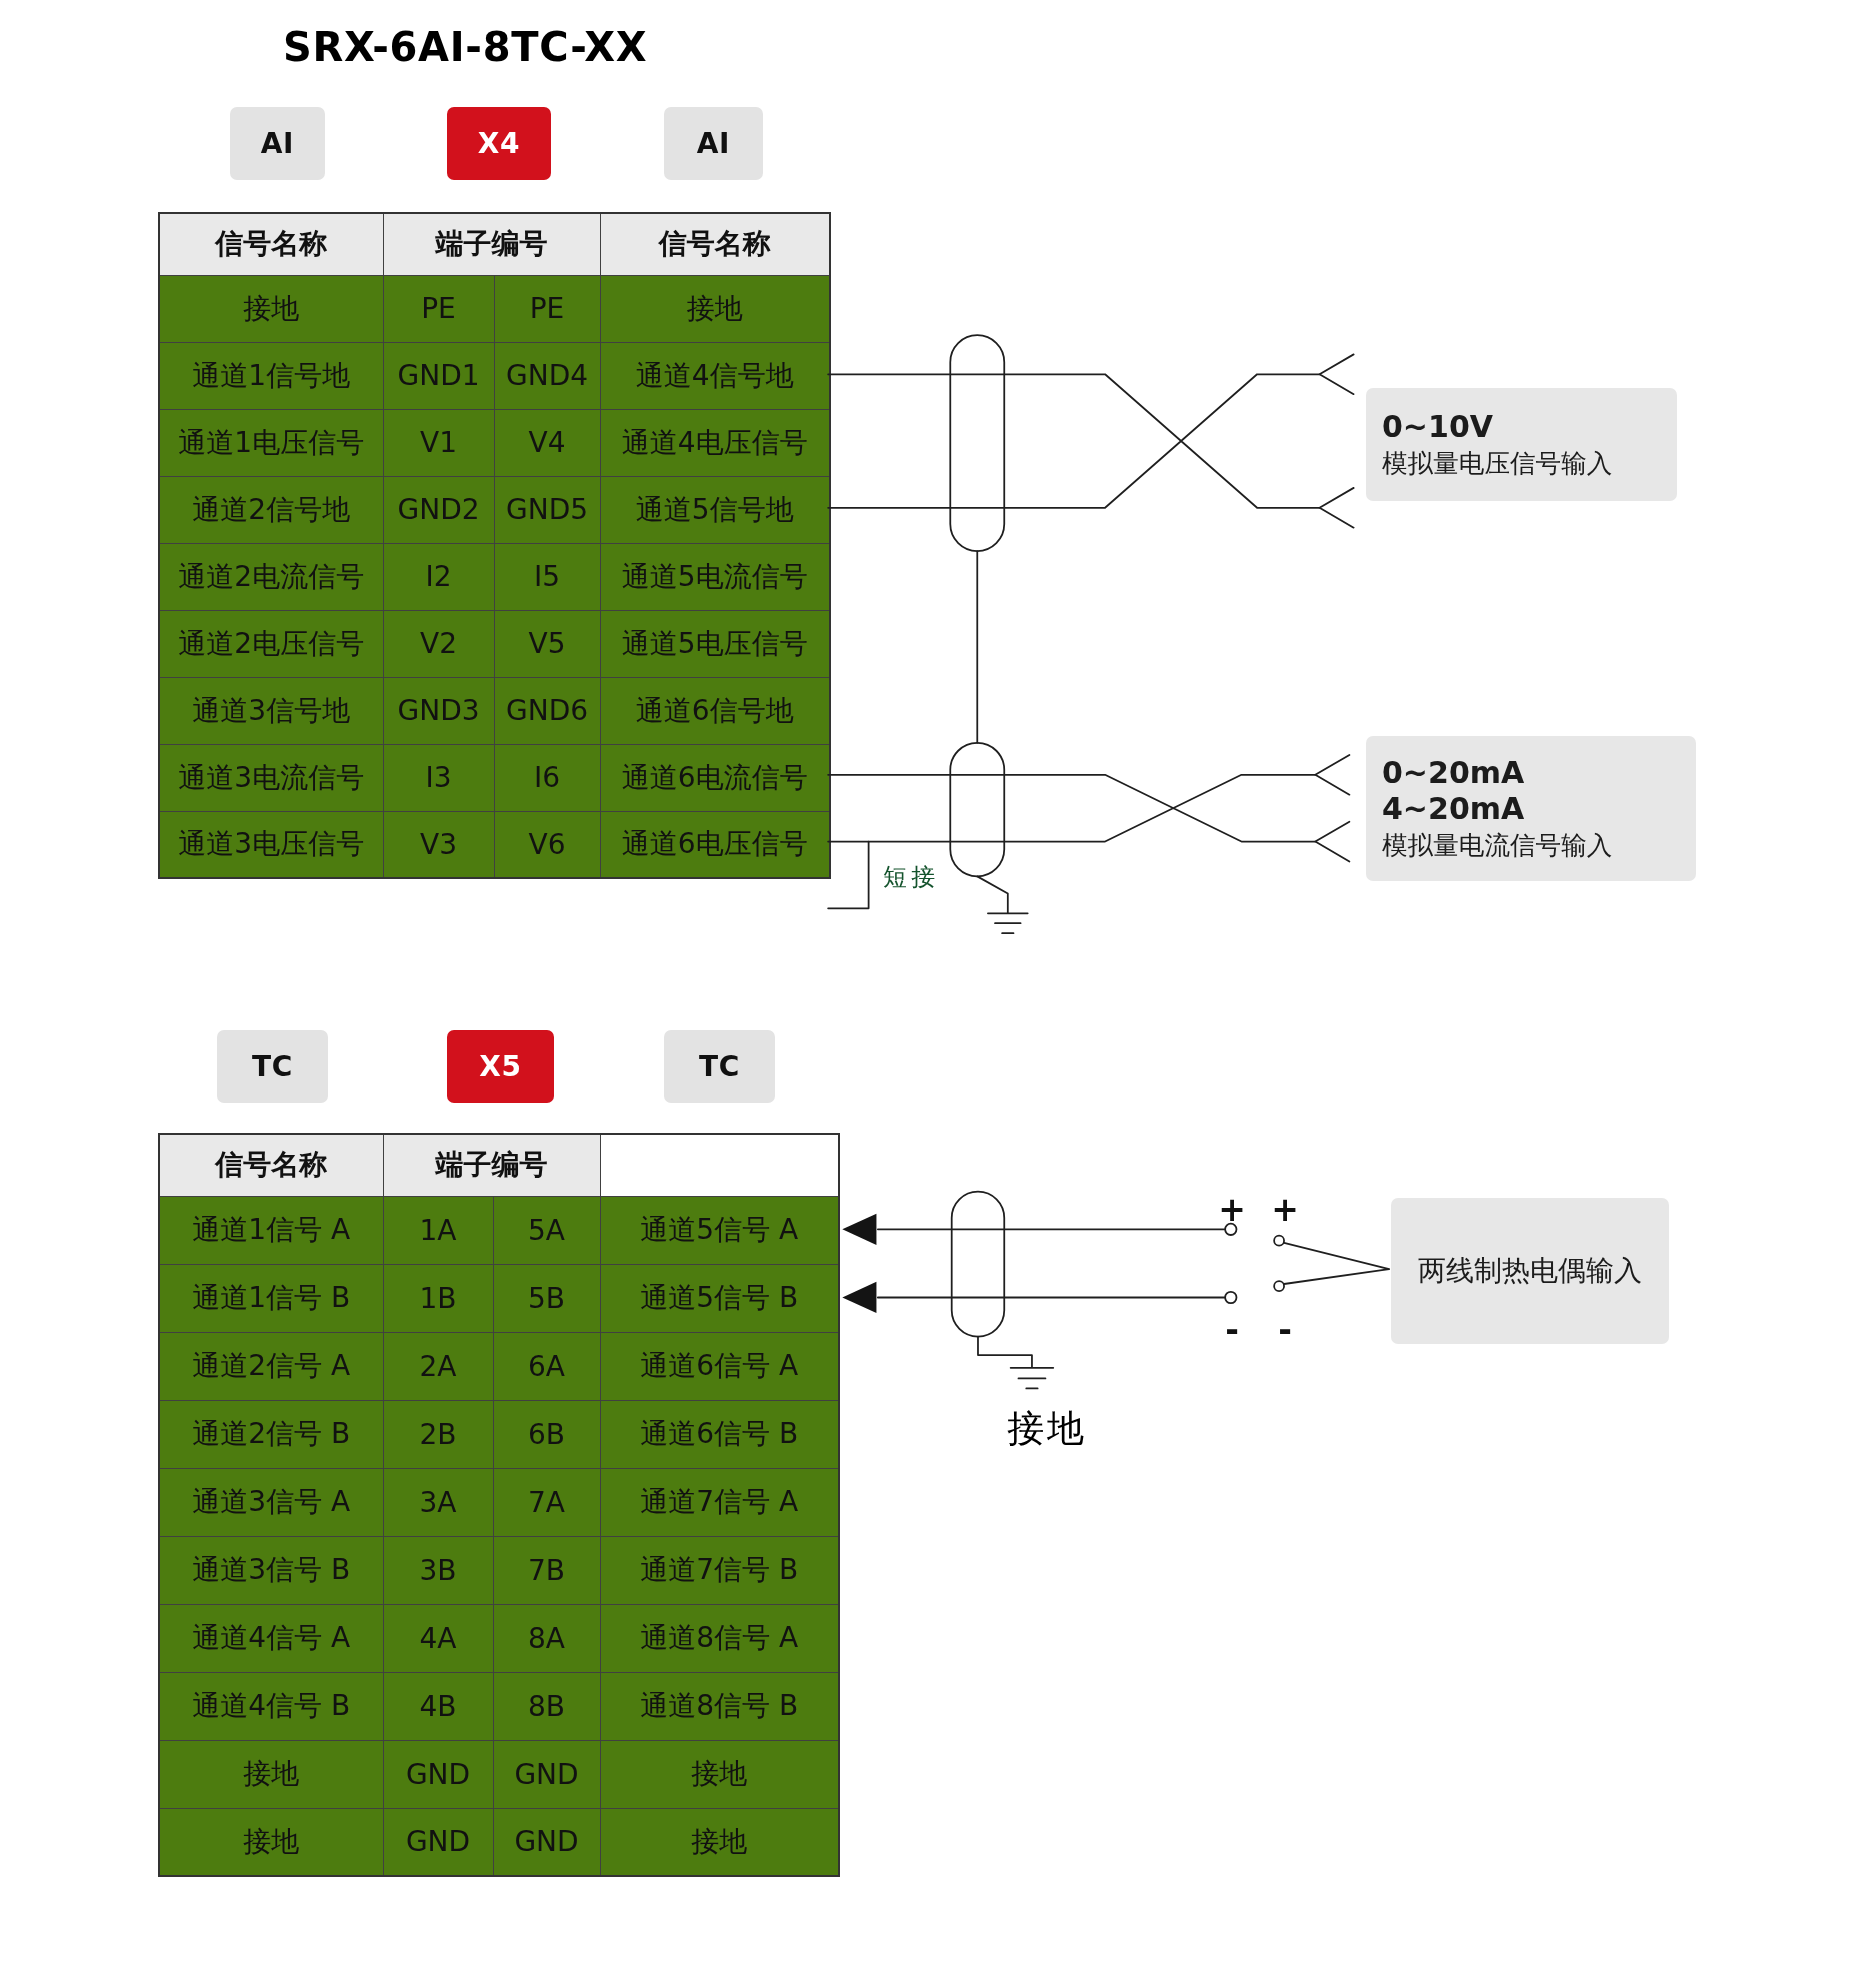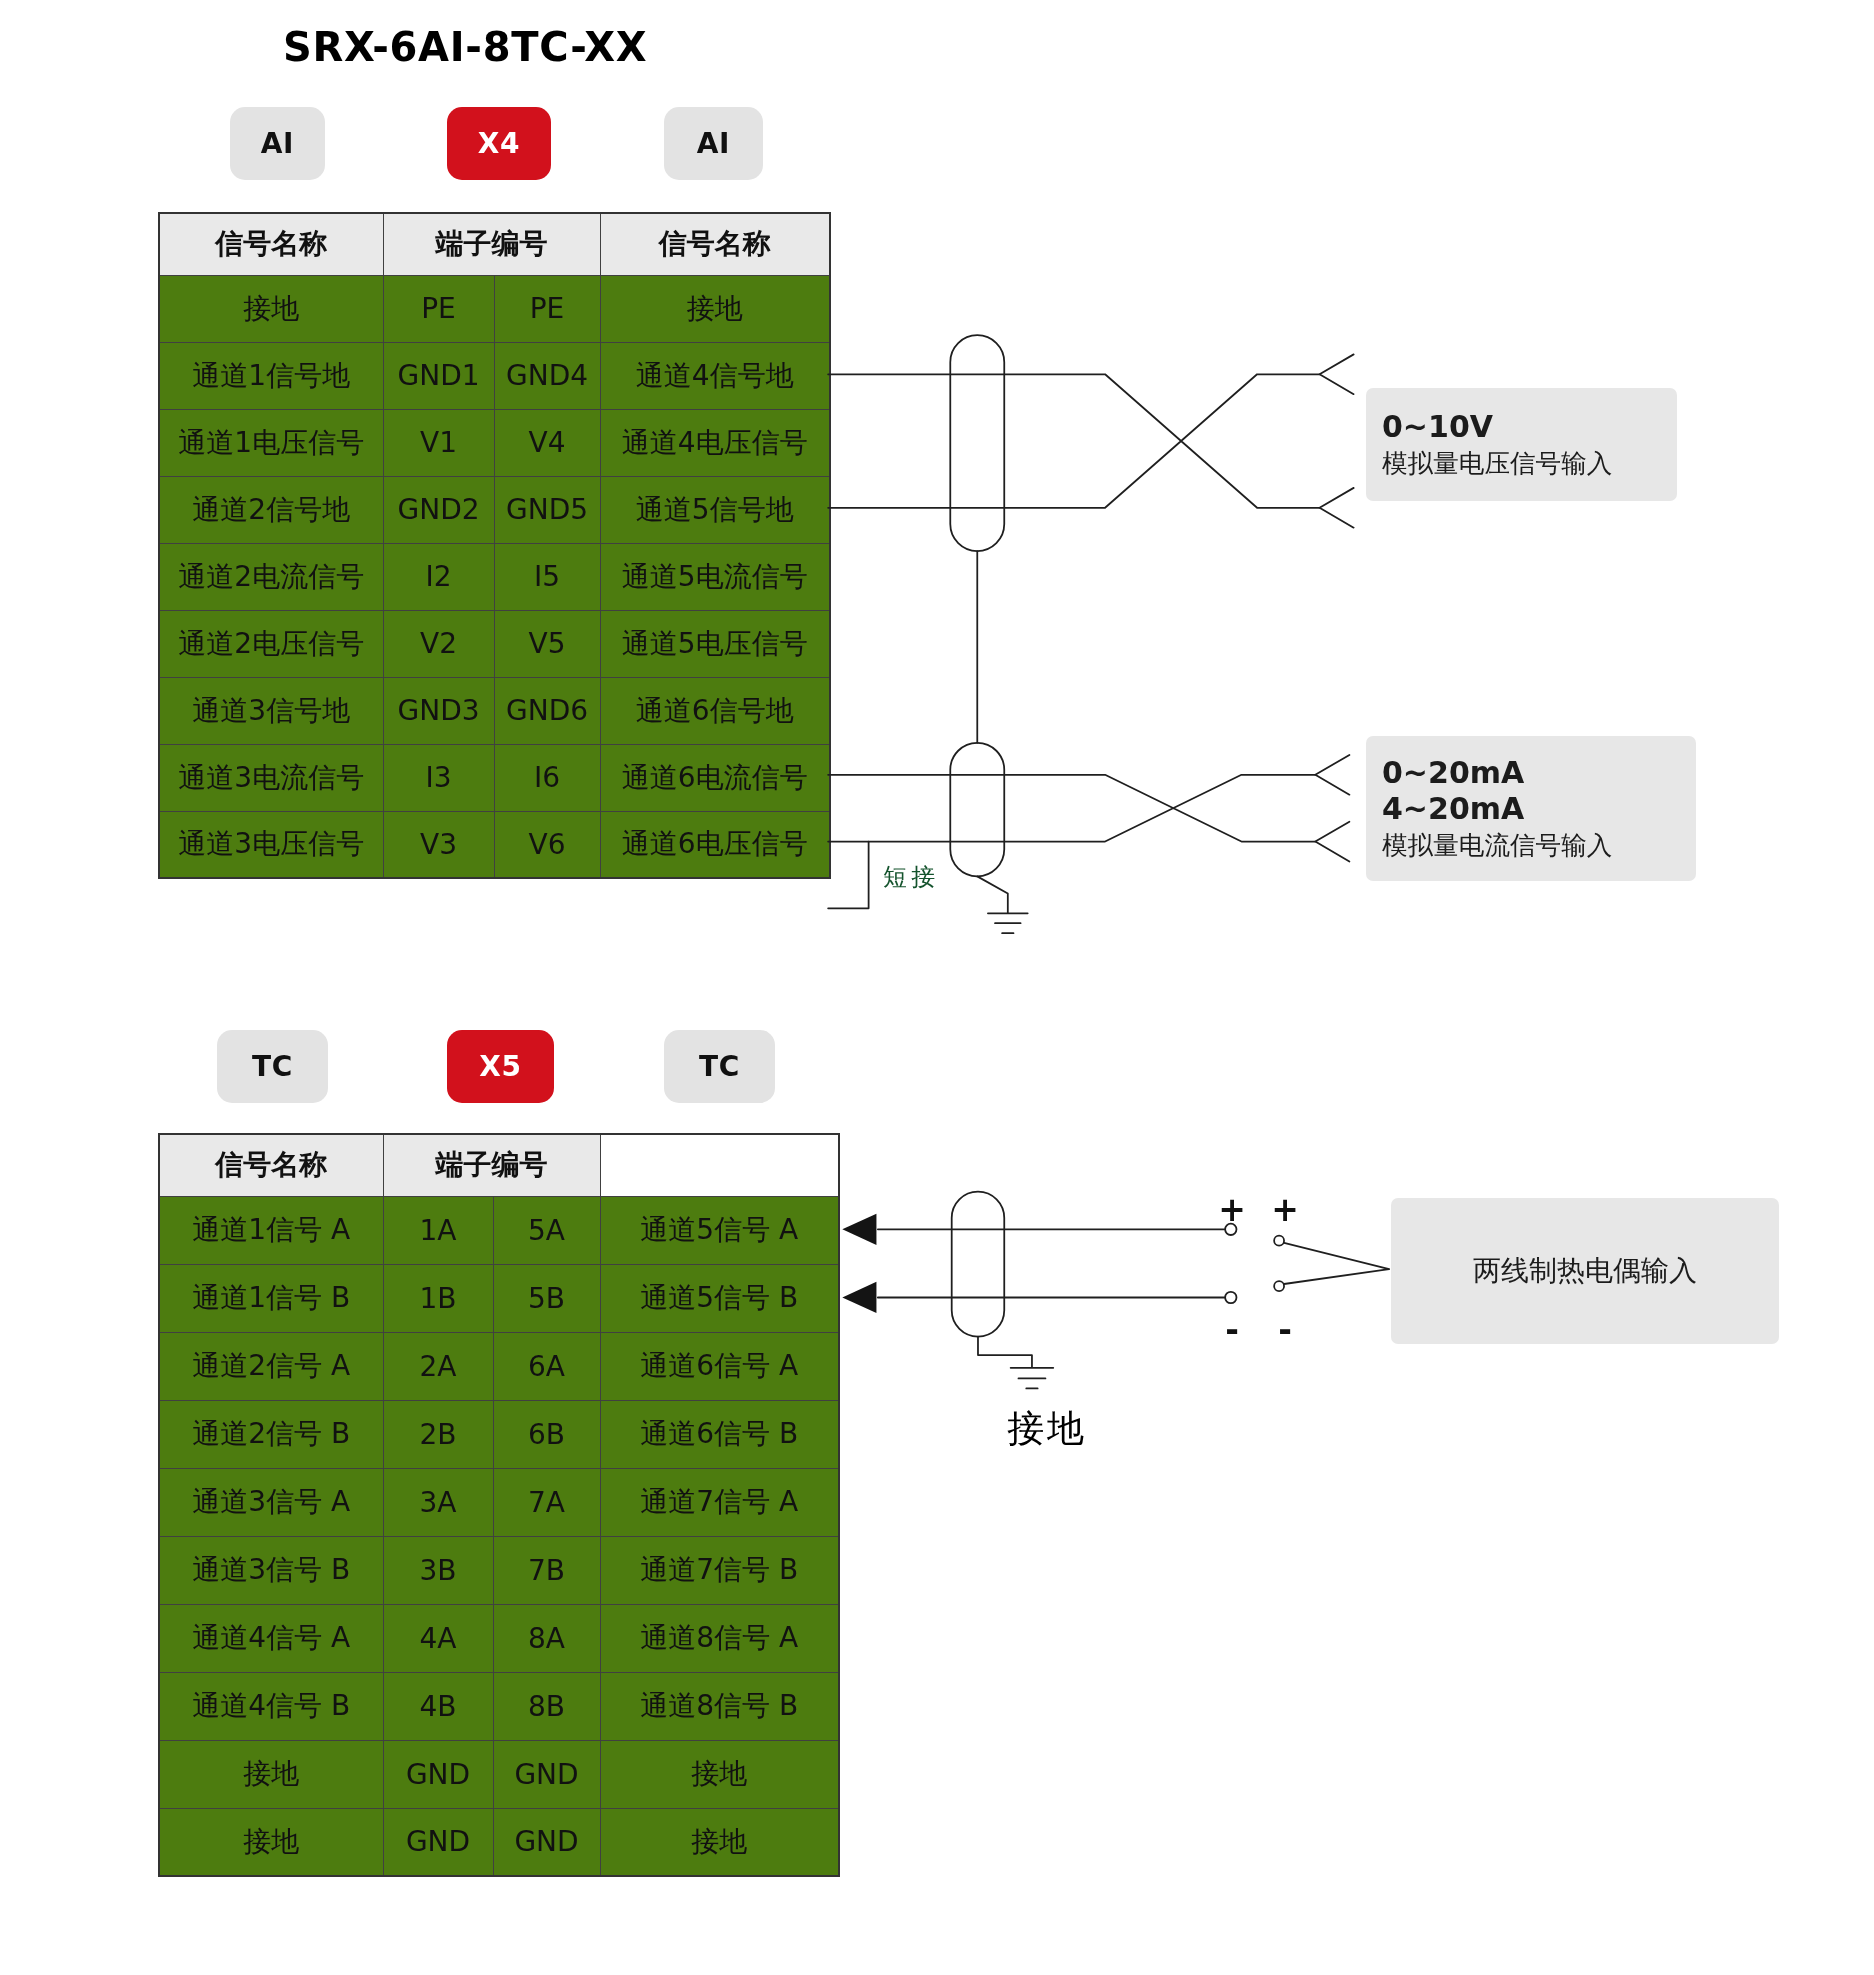--- a/index.html
+++ b/index.html
@@ -14,21 +14,21 @@
   }
 
   .title {
     position: absolute; left: 283px; top: 24px;
     font-size: 40px; font-weight: 800; letter-spacing: 0.7px; color: #000;
   }
 
   .badge {
     position: absolute;
     display: flex; align-items: center; justify-content: center;
-    height: 73px; border-radius: 15px;
+    height: 73px; border-radius: 7px;
     background: #e3e3e3; color: #111;
     font-size: 28px; font-weight: 700; letter-spacing: 0.7px;
   }
   .badge.red { background: #d2111c; color: #fff; }
 
   table.term {
     position: absolute;
     border-collapse: collapse;
     table-layout: fixed;
     background: #4d7c0f;
@@ -277,21 +277,21 @@
   <div class="b">0~10V</div>
   <div class="r">模拟量电压信号输入</div>
 </div>
 
 <div class="label-box" style="left:1366px; top:736px; width:330px; height:145px;">
   <div class="b">0~20mA</div>
   <div class="b">4~20mA</div>
   <div class="r">模拟量电流信号输入</div>
 </div>
 
-<div class="label-box center" style="left:1391px; top:1198px; width:388px; height:146px;">
+<div class="label-box center" style="left:1391px; top:1198px; width:278px; height:146px;">
   <div class="r">两线制热电偶输入</div>
 </div>
 
 <div class="small-label" style="left:883px; top:861px;">短接</div>
 <div class="ground-label" style="left:1047px; top:1429px;">接地</div>
 
 <span class="pm" style="left:1232px; top:1209px;">+</span>
 <span class="pm" style="left:1285px; top:1209px;">+</span>
 <span class="pm" style="left:1232px; top:1329px;">-</span>
 <span class="pm" style="left:1285px; top:1329px;">-</span>

